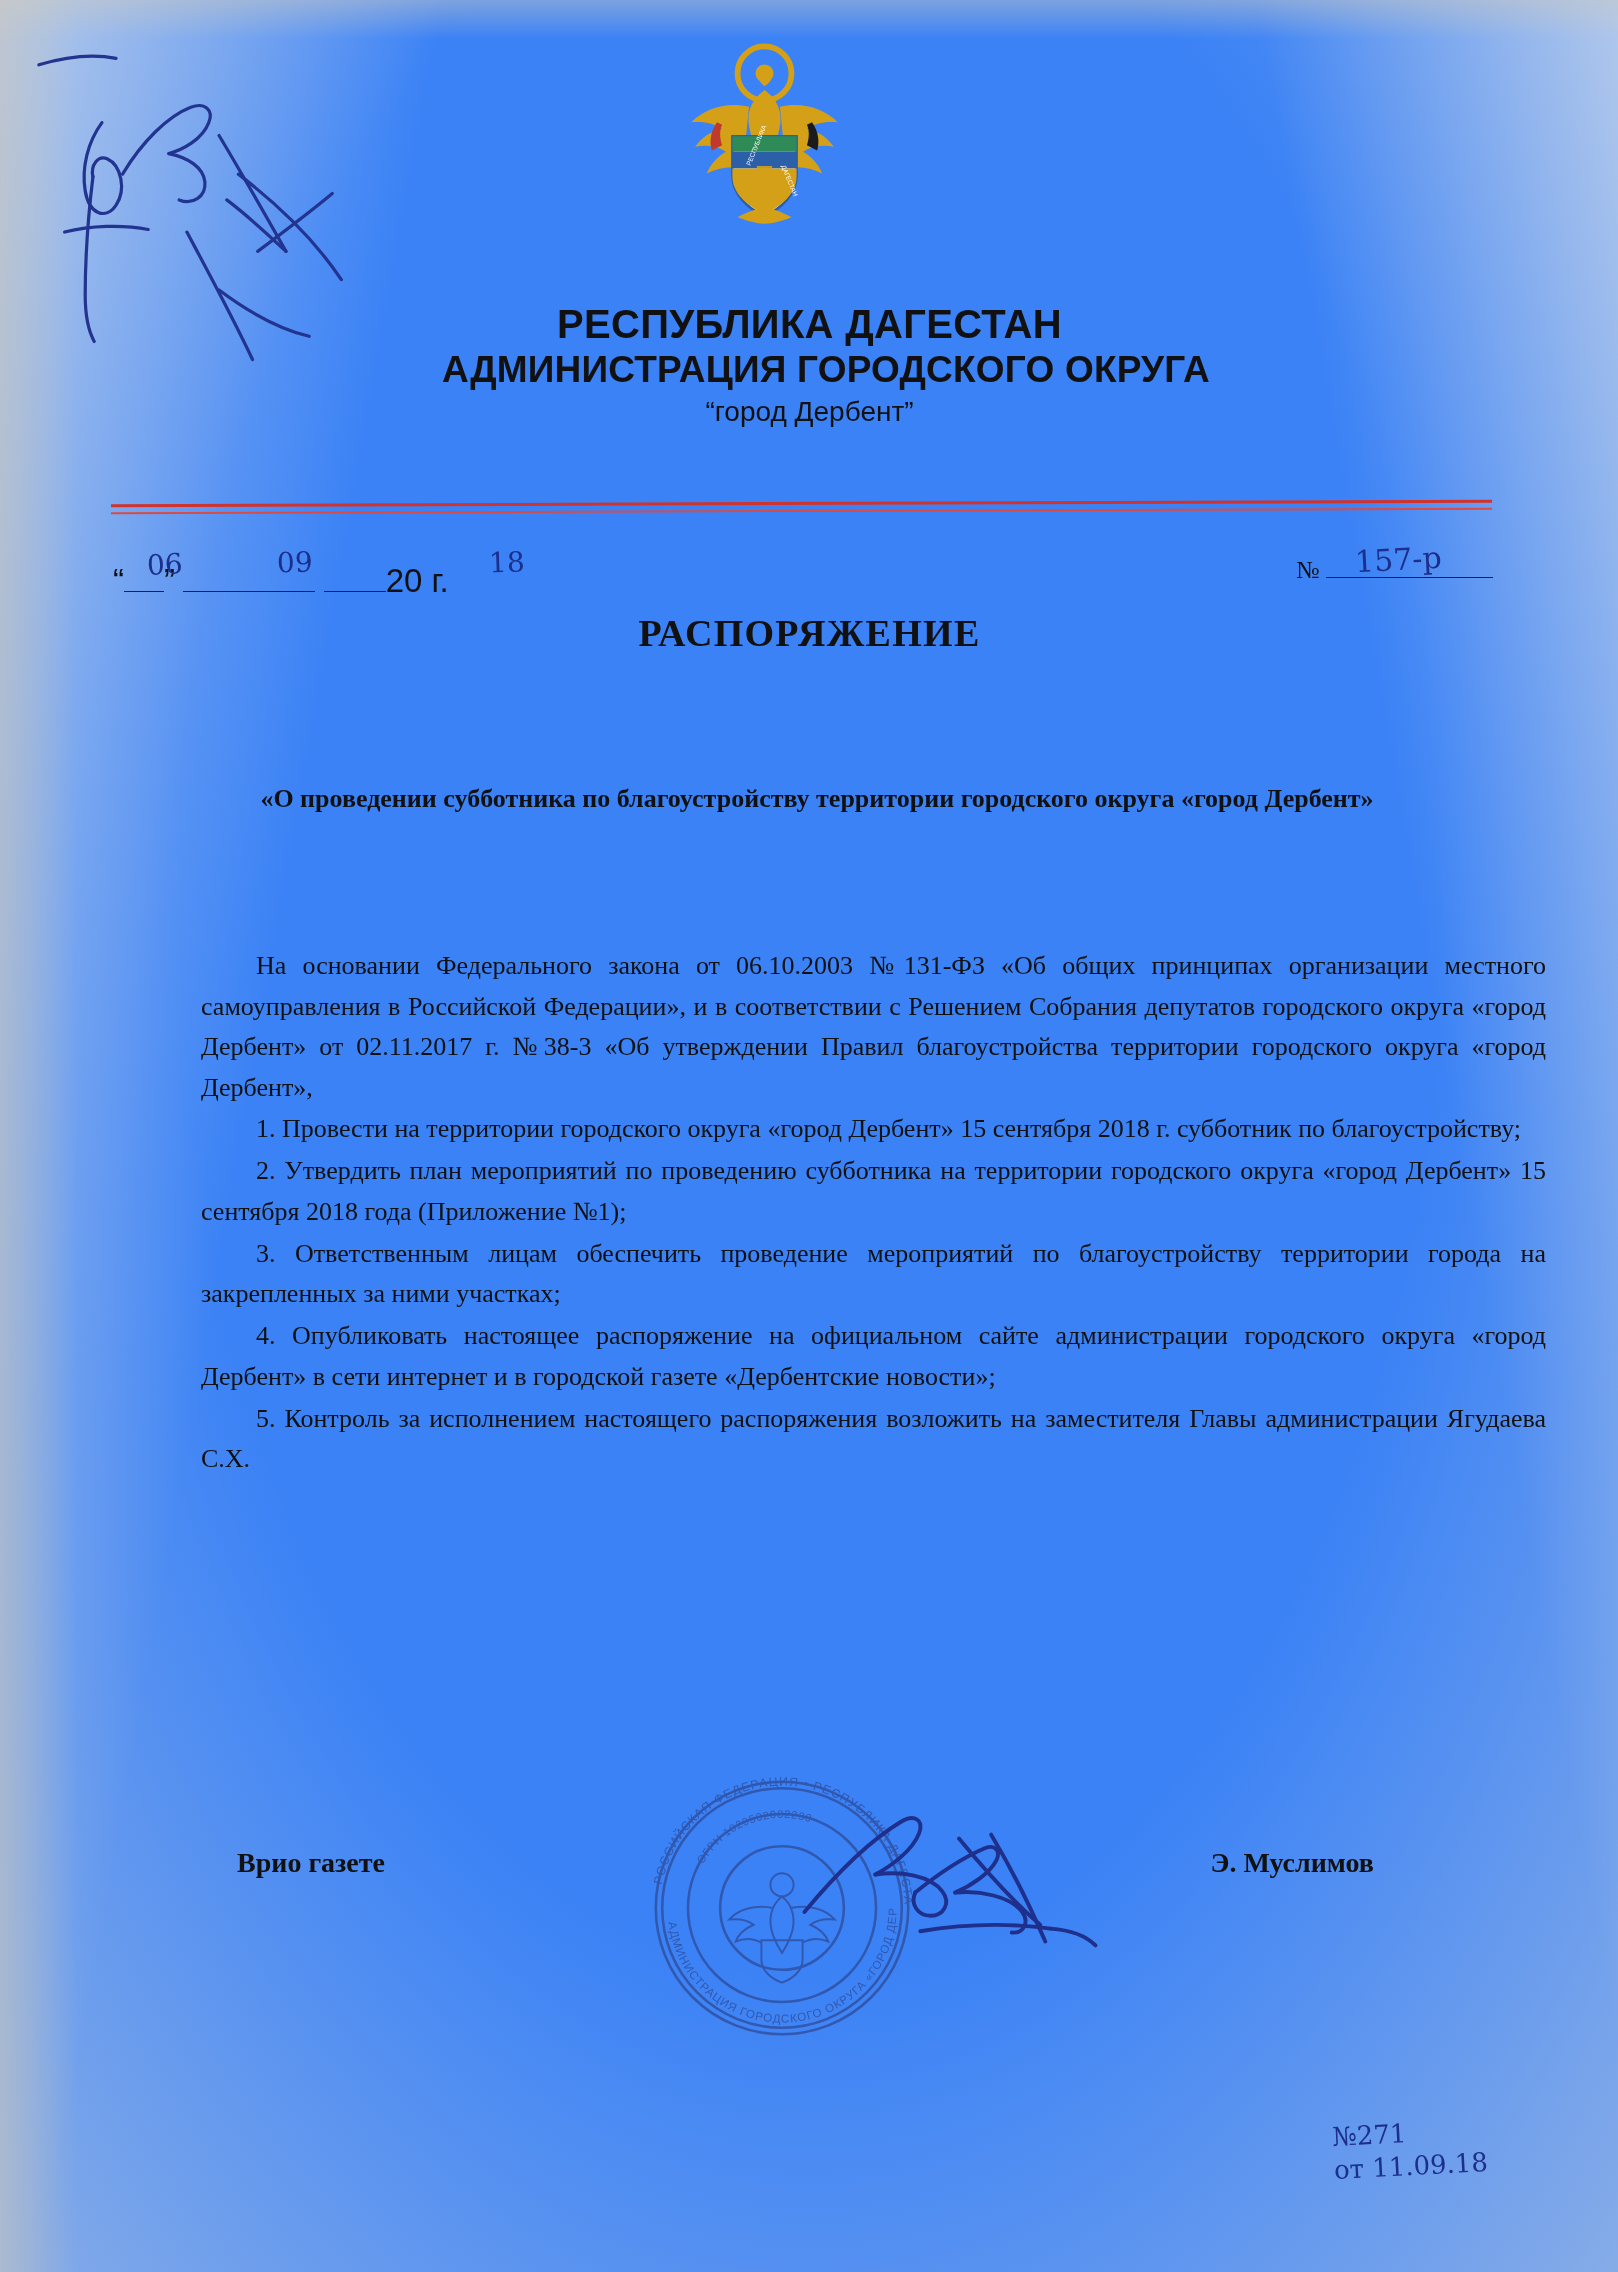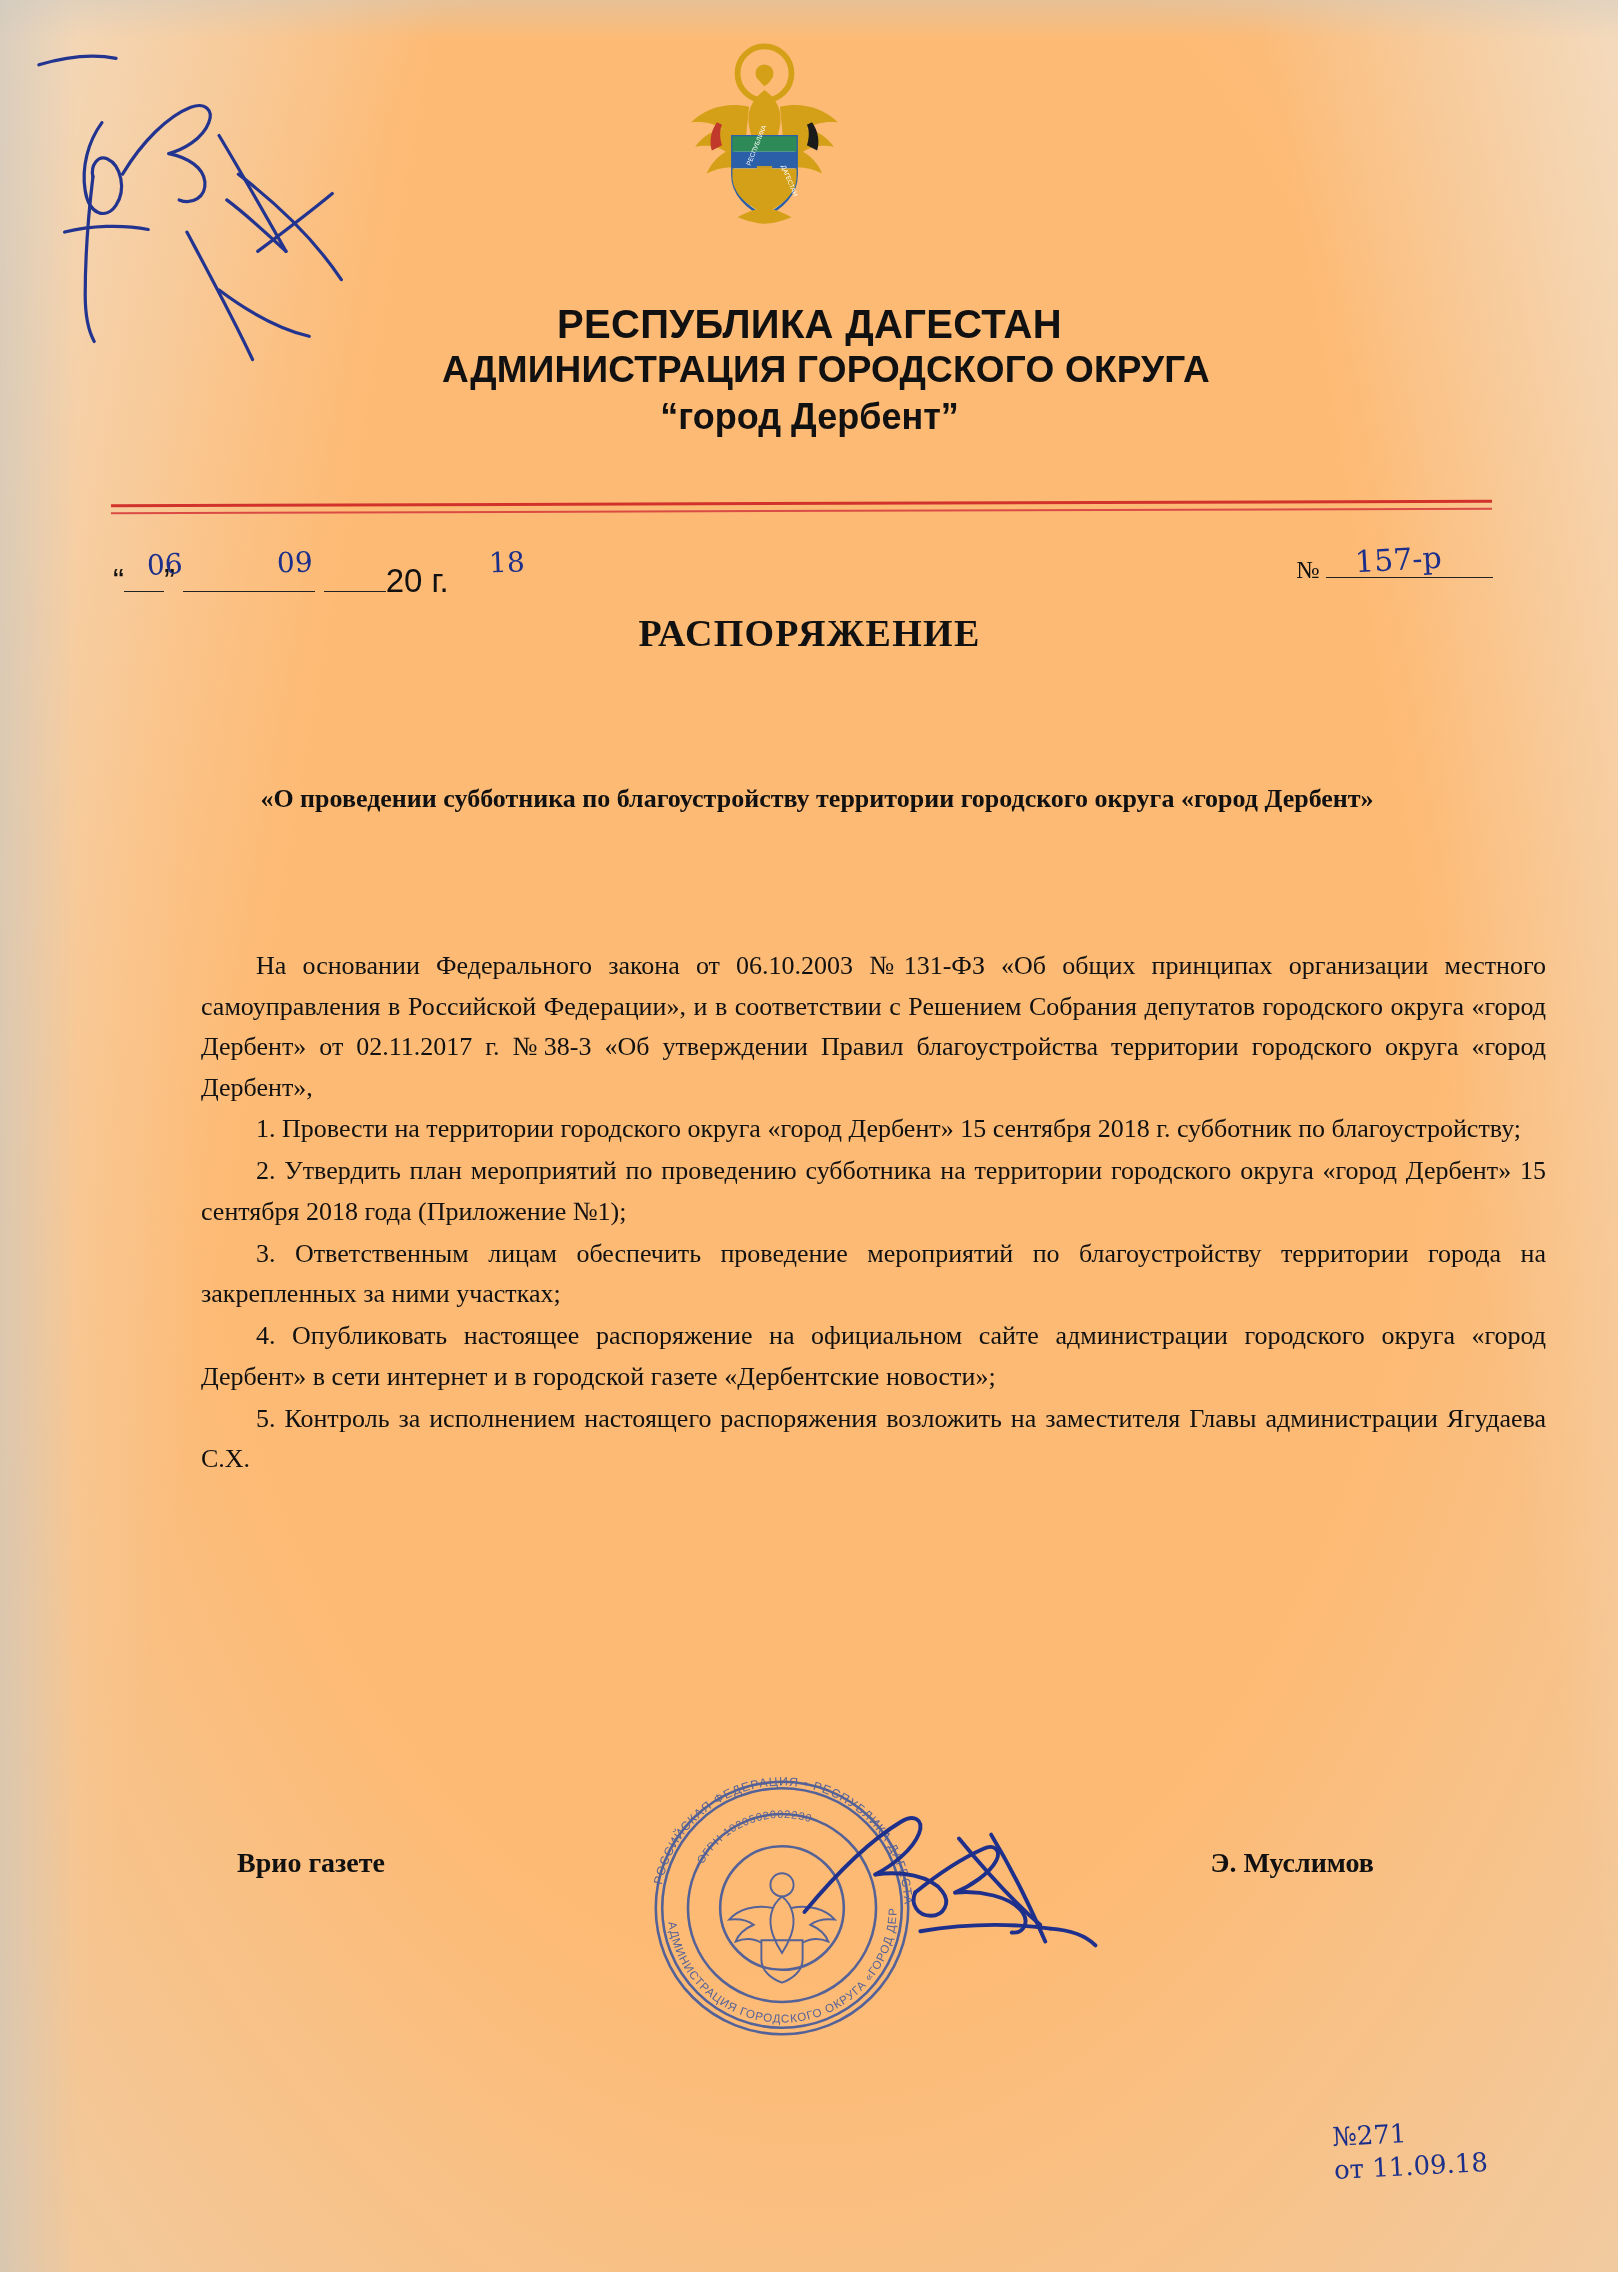--- a/index.html
+++ b/index.html
@@ -4,21 +4,21 @@
 <style>
   html, body {
     margin: 0;
     padding: 0;
     background: #5c5c5c;
   }
   .page {
     position: relative;
     width: 1619px;
     height: 2273px;
-    background: #fdba74;
+    background: #3b82f6;
     overflow: hidden;
     font-family: "Liberation Serif", serif;
     color: #151515;
   }
   
   .paper-tint {
     position: absolute;
     inset: 0;
     background:
       linear-gradient(100deg, rgba(240,238,232,0.55) 0%, rgba(255,255,255,0) 22%),
@@ -71,22 +71,22 @@
     font-weight: bold;
     font-size: 37px;
     letter-spacing: 0.2px;
     line-height: 1.15;
     color: #111;
     margin-top: 2.6px;
     margin-left: 33px;
   }
   .header .line3 {
     font-family: "Liberation Sans", sans-serif;
-    font-weight: bold;
-    font-size: 36px;
+    font-weight: normal;
+    font-size: 28px;
     line-height: 1.15;
     color: #111;
     margin-top: 3.9px;
     text-align: center;
   }
 
   
   .rule {
     position: absolute;
     left: 111px;

